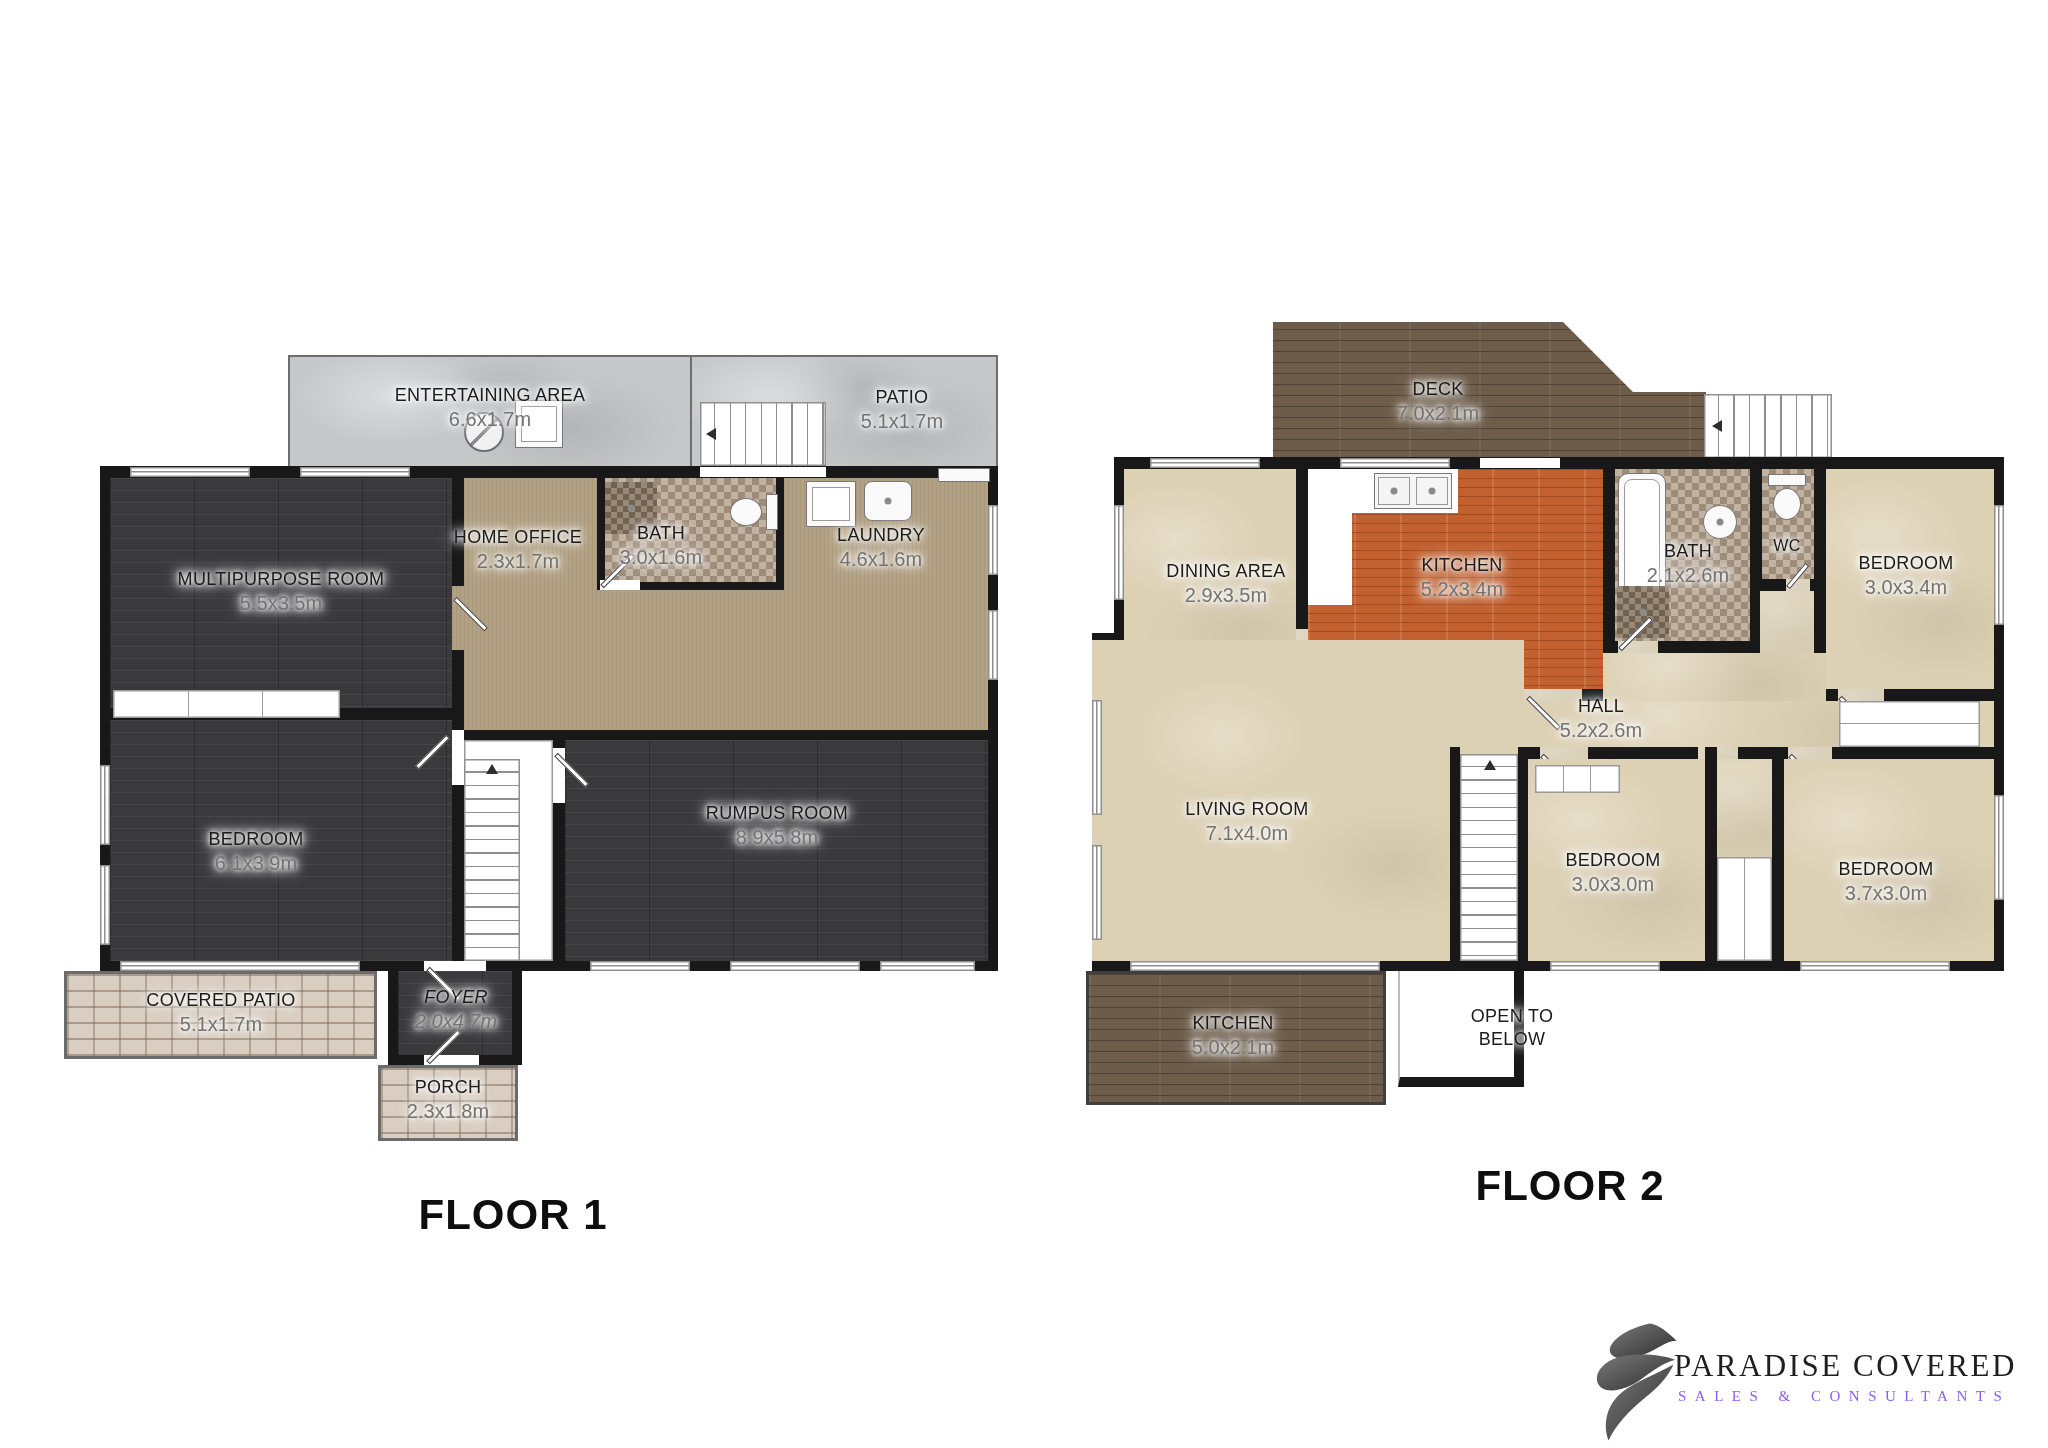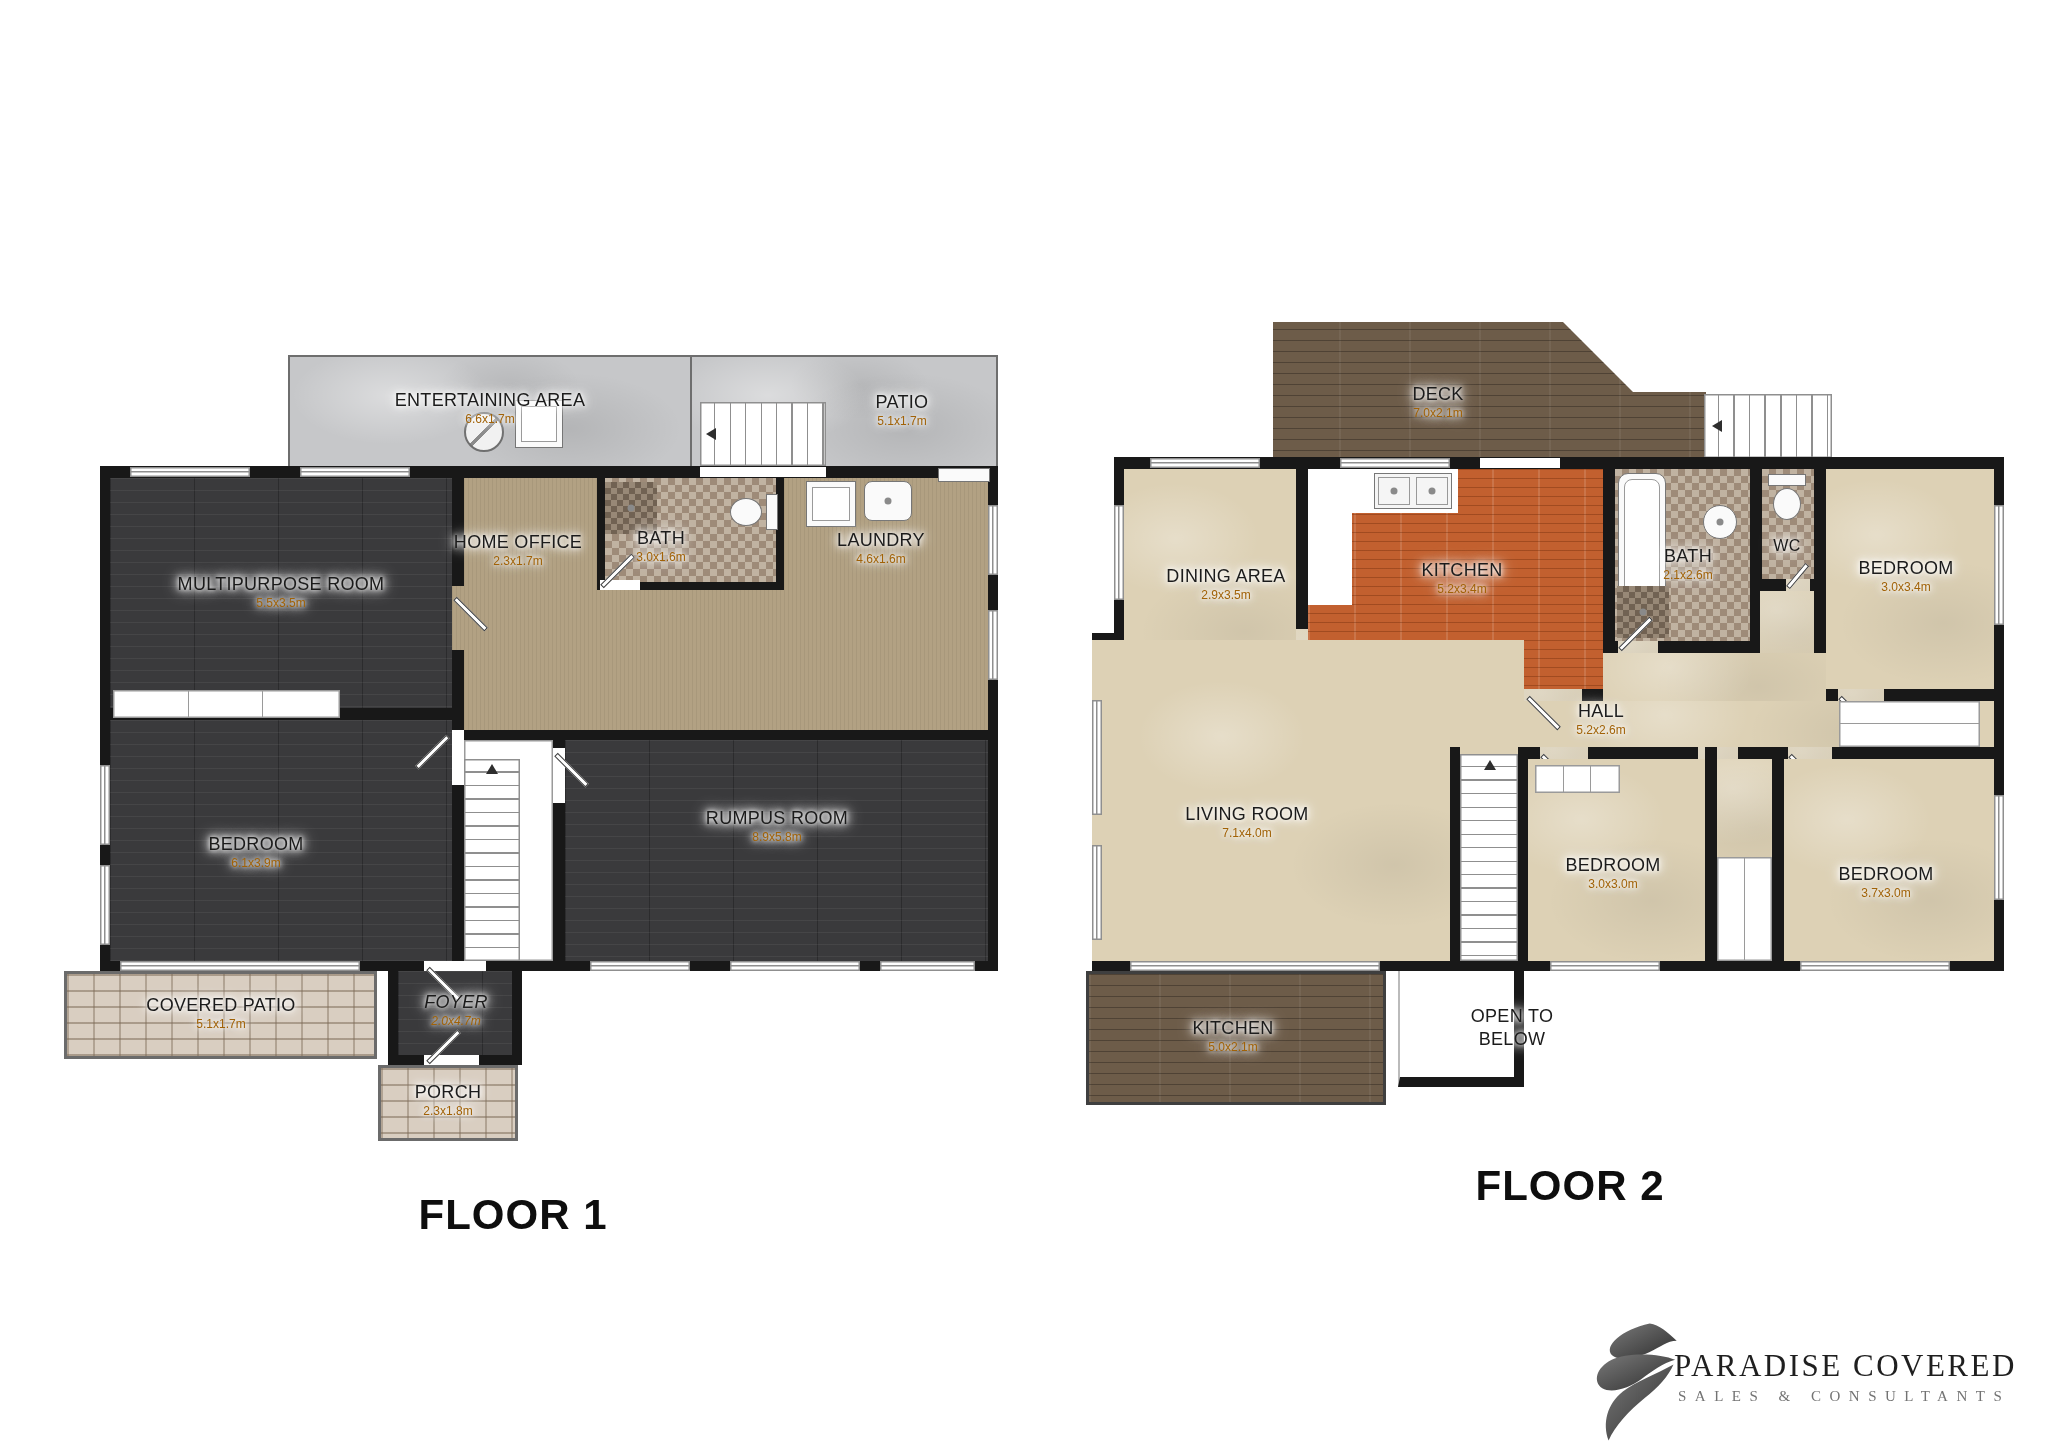--- a/index.html
+++ b/index.html
@@ -60,29 +60,29 @@
   .arrow-up{position:absolute;width:0;height:0;border-left:6px solid transparent;border-right:6px solid transparent;border-bottom:10px solid #2e2e2e;}
   .closet-lines{position:absolute;background:
     linear-gradient(#9a9a9a,#9a9a9a) 33% 0/1.2px 100% no-repeat,
     linear-gradient(#9a9a9a,#9a9a9a) 66% 0/1.2px 100% no-repeat,#fff;
     box-shadow:inset 0 0 0 1.5px #9a9a9a;}
   
   .lbl{position:absolute;transform:translate(-50%,-50%);display:flex;flex-direction:column;
     align-items:center;text-align:center;line-height:1.28;z-index:30;white-space:nowrap;}
   .lbl .nm{font-size:18px;color:#1b1b1b;letter-spacing:.3px;
     text-shadow:0 0 4px #fff,0 0 8px #fff,0 0 12px #fff,0 0 18px rgba(255,255,255,.95);}
-  .lbl .dm{font-size:12px;color:#a16207;
+  .lbl .dm{font-size:20px;color:#737373;
     text-shadow:0 0 4px #fff,0 0 8px #fff,0 0 12px #fff,0 0 18px rgba(255,255,255,.95);}
   .lbl.wrap{white-space:normal;width:120px;}
   .floor-title{position:absolute;transform:translate(-50%,-50%);font-size:42px;font-weight:bold;
     color:#0e0e0e;letter-spacing:1px;z-index:40;white-space:nowrap;}
   
   .brand{position:absolute;font-family:"Liberation Serif",serif;font-size:31px;color:#1f1f1f;
     letter-spacing:2.5px;white-space:nowrap;}
-  .tagline{position:absolute;font-family:"Liberation Serif",serif;font-size:15px;color:#737373;
+  .tagline{position:absolute;font-family:"Liberation Serif",serif;font-size:15px;color:#8b5cf6;
     letter-spacing:8.5px;white-space:nowrap;}
 </style>
 </head>
 <body>
 
 <div id="canvas">
 
   <div class="abs concrete" style="left:288px;top:355px;width:404px;height:112px;border-bottom:none;"></div>
   <div class="abs concrete" style="left:692px;top:355px;width:306px;height:112px;border-bottom:none;border-left:none;"></div>
   <div class="abs steps-h" style="left:700px;top:402px;width:126px;height:64px;"></div>

